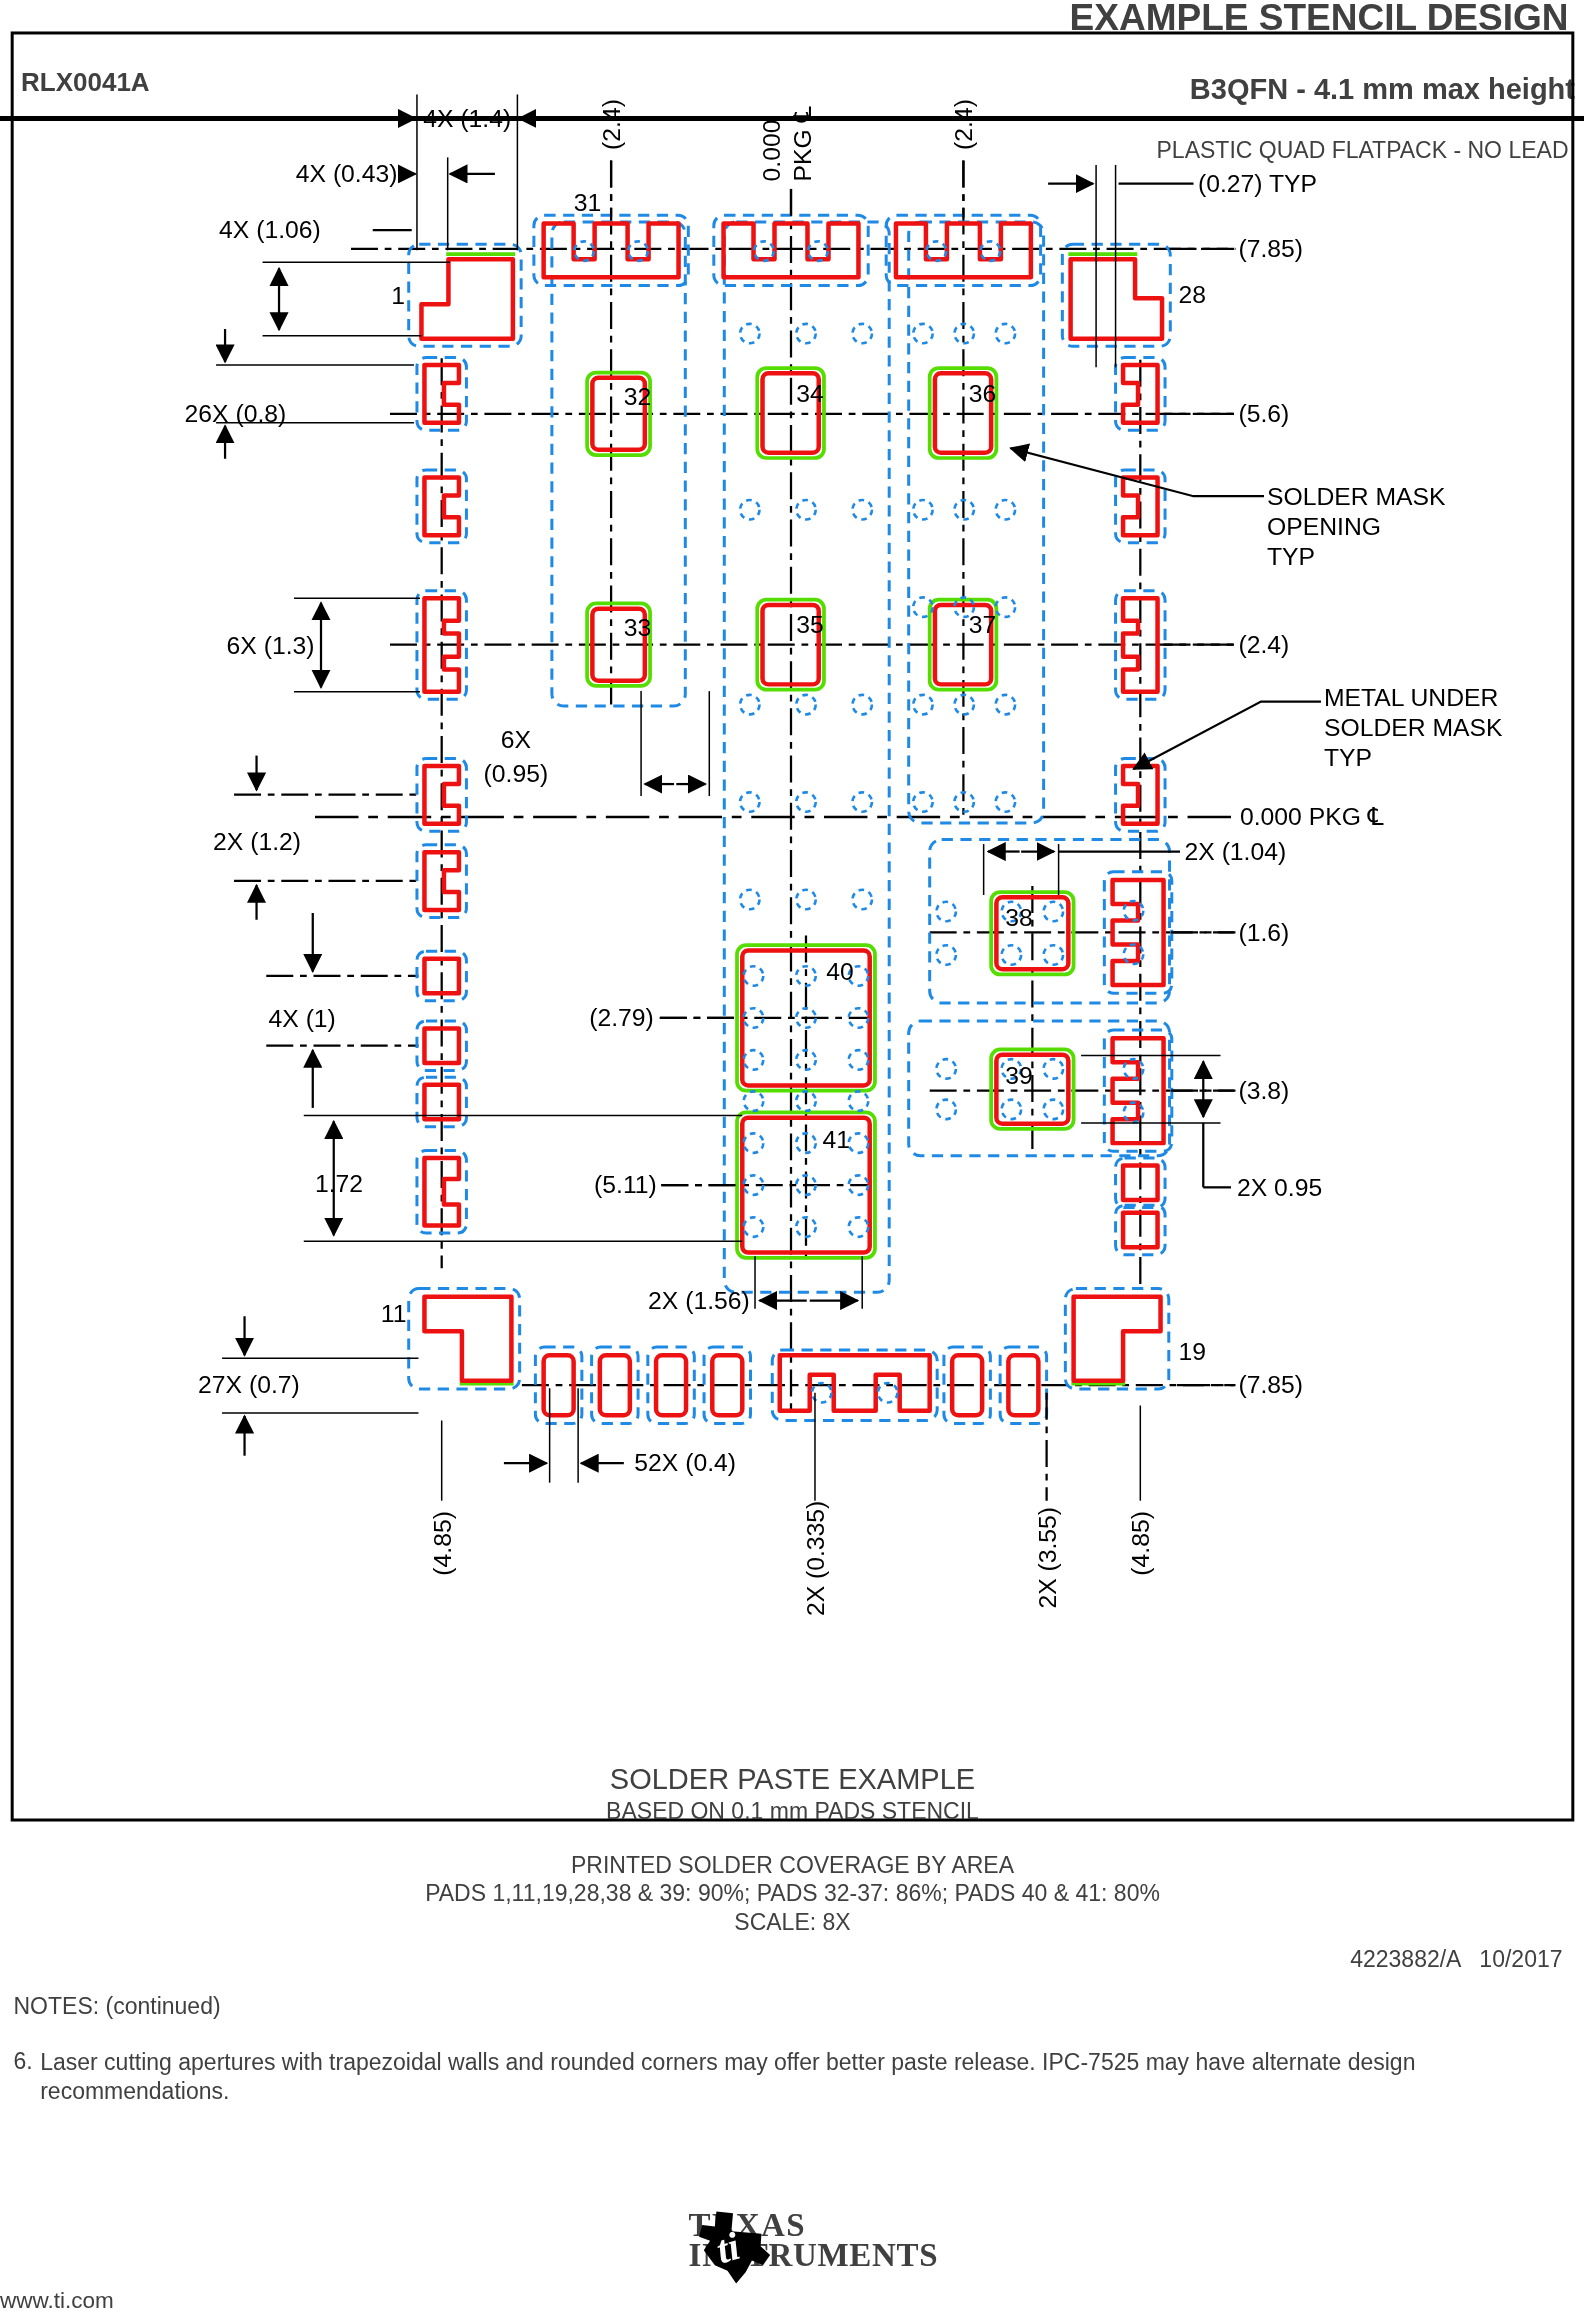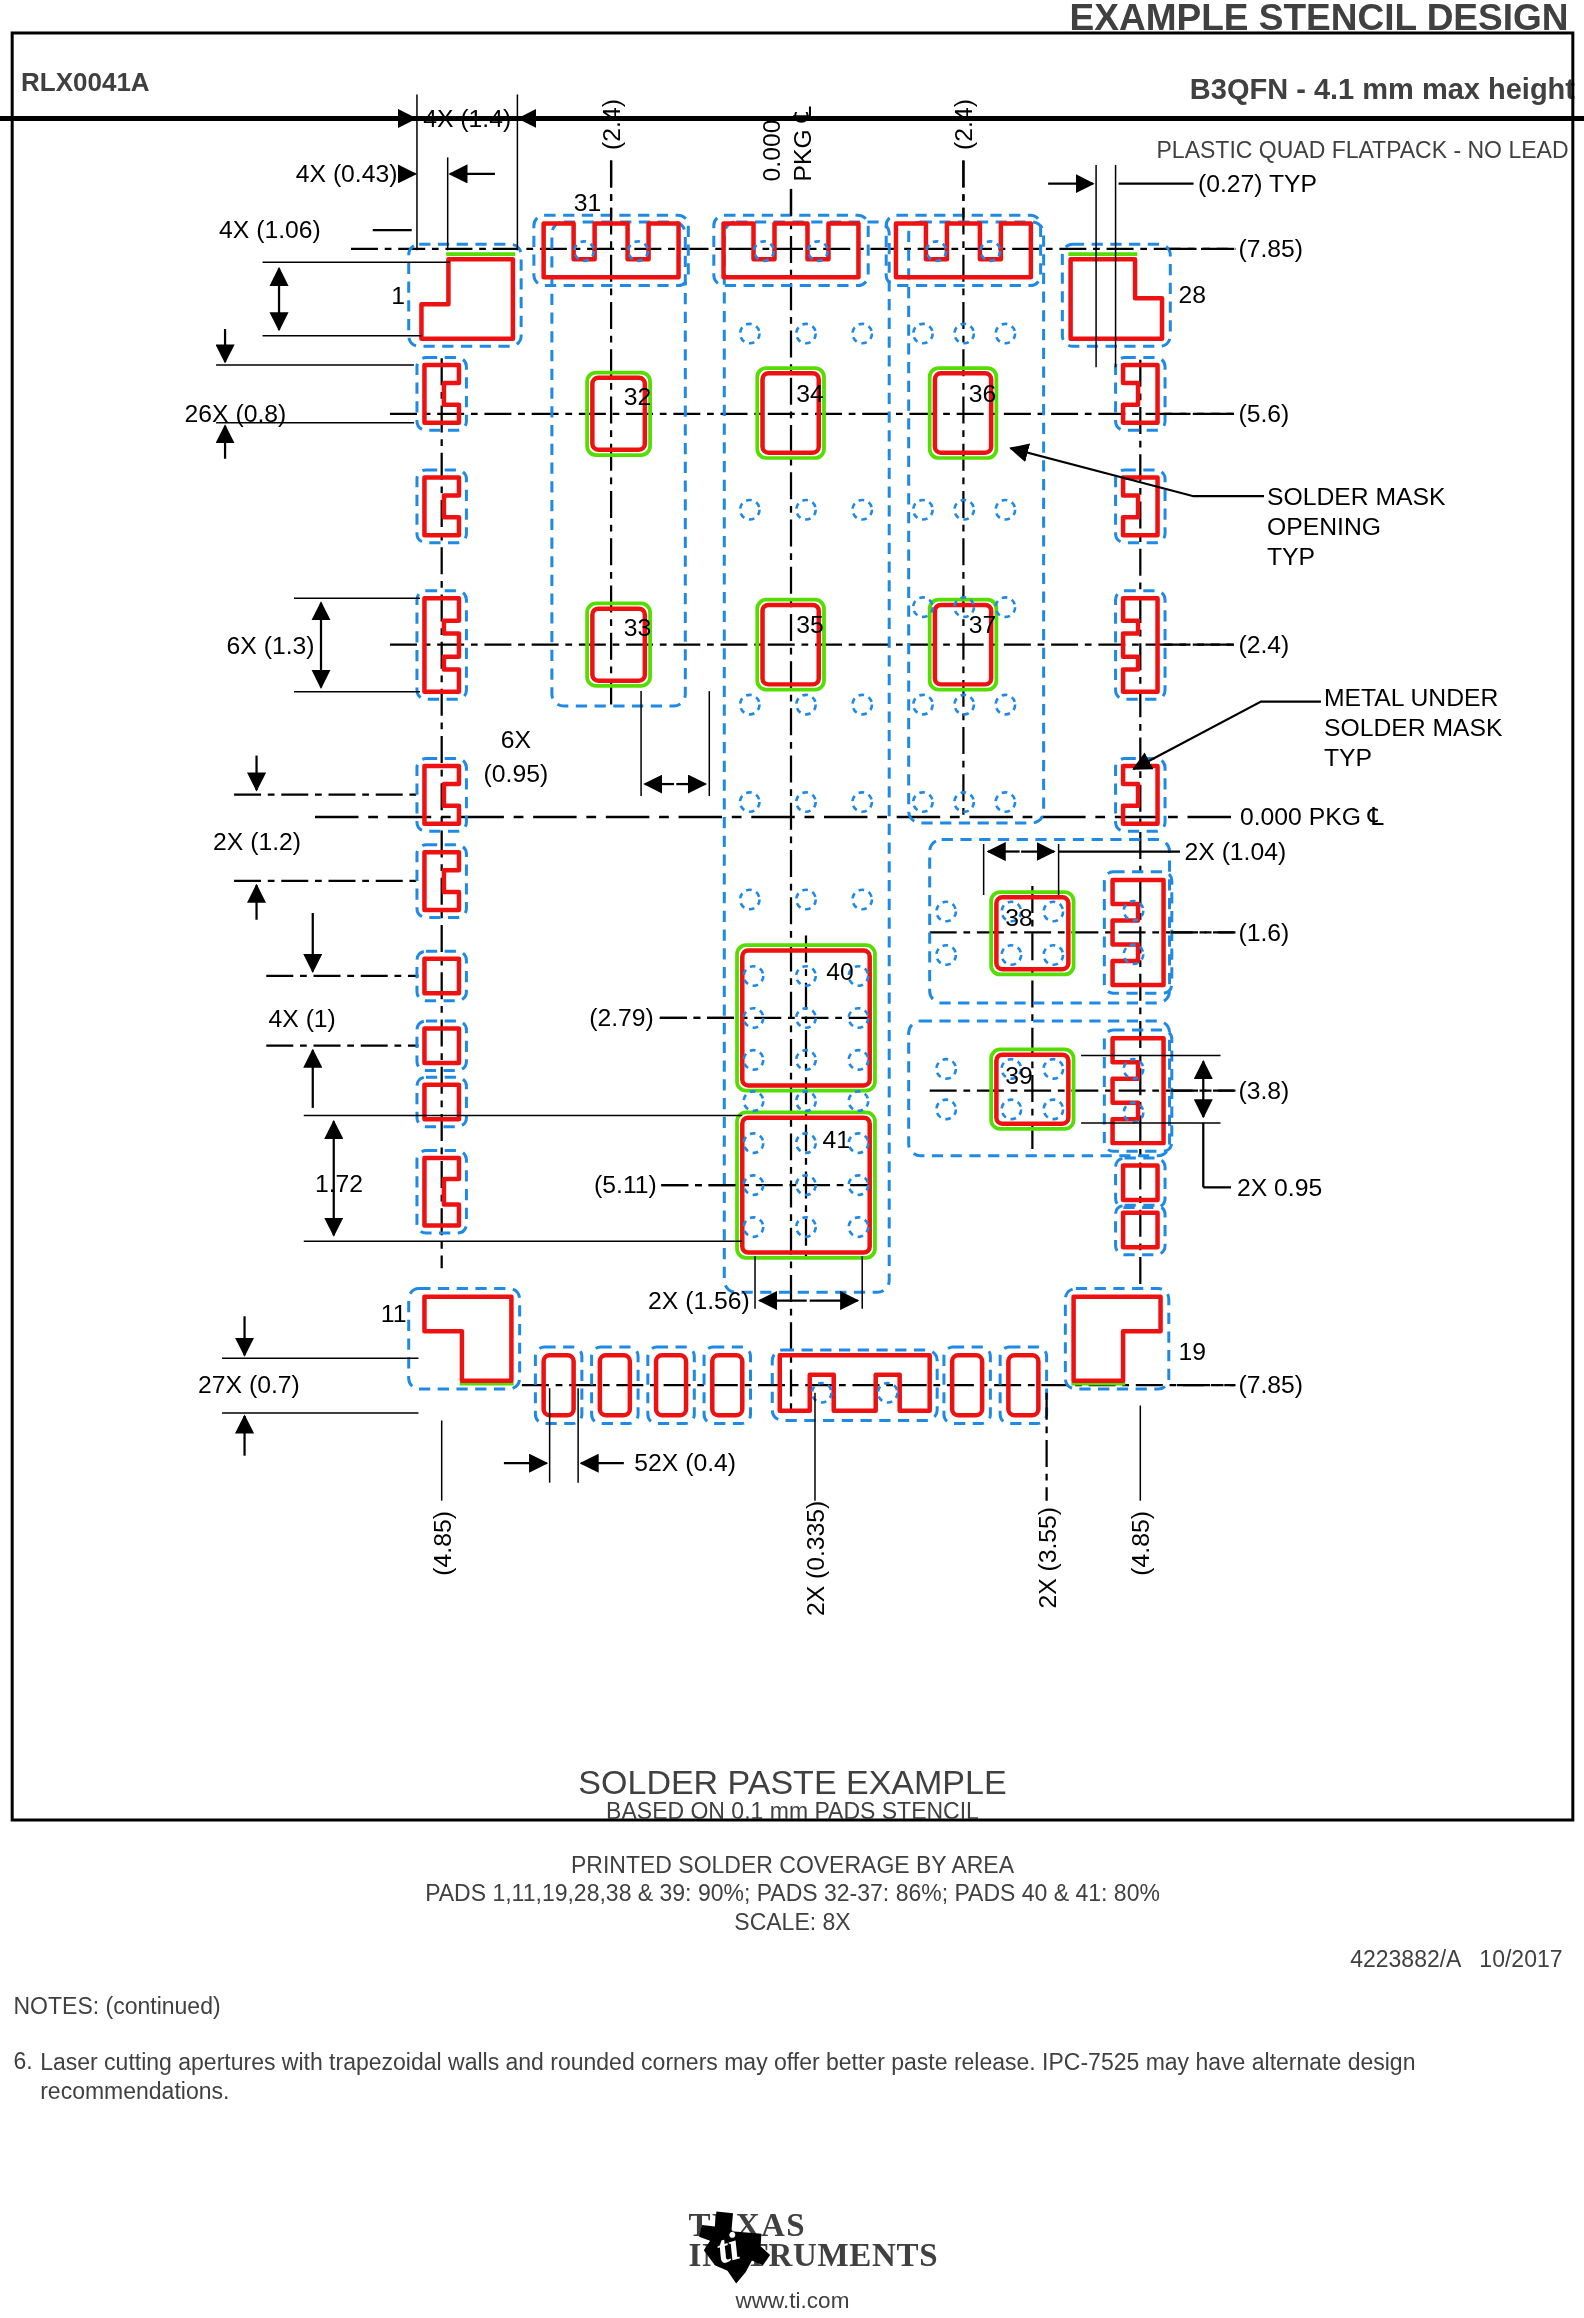--- a/index.html
+++ b/index.html
@@ -5,36 +5,36 @@
   html,body{margin:0;padding:0;background:#fff;}
   .page{position:relative;width:1585px;height:2319px;background:#fff;overflow:hidden;
         font-family:"Liberation Sans","DejaVu Sans",sans-serif;color:#404040;}
   .doc-title{position:absolute;right:16.5px;top:-3px;font-size:37px;font-weight:bold;letter-spacing:0;}
   .part-no{position:absolute;left:21px;top:67px;font-size:26px;font-weight:bold;}
   .pkg-line{position:absolute;right:10px;top:73px;font-size:29px;font-weight:bold;}
   .hrule{position:absolute;left:0;top:116px;width:1585px;height:4.5px;background:#000;}
   .pkg-sub{position:absolute;right:16.5px;top:137px;font-size:23px;}
   svg{position:absolute;left:0;top:0;}
   .cap{position:absolute;left:10.5px;width:1564px;text-align:center;}
-  .cap-title{top:1763px;font-size:34px;}
+  .cap-title{top:1763px;font-size:29px;}
   .cap-sub{top:1798px;font-size:23px;}
   .cap-head{top:1852px;font-size:23px;}
   .cap-detail{top:1880px;font-size:23px;}
   .cap-scale{top:1909px;font-size:23px;}
   .docnum{position:absolute;right:22.5px;top:1946px;font-size:23px;white-space:pre;}
   .notes-head{position:absolute;left:13.5px;top:1993px;font-size:23px;}
   .note-item{position:absolute;left:13.5px;top:2048px;width:1537px;font-size:23px;display:flex;}
   .note-num{flex:0 0 auto;margin-right:7.5px;}
   .note-text{max-width:1473px;line-height:1.28;}
   .footer{position:absolute;left:0;top:2210px;width:1585px;display:flex;justify-content:center;}
   .footer-inner{display:flex;align-items:flex-start;gap:10.5px;transform:translateX(21px);}
   .brand{font-family:"Liberation Serif","DejaVu Serif",serif;font-weight:bold;line-height:0.92;}
   .brand-l1{font-size:33px;letter-spacing:1.5px;}
   .brand-l2{font-size:33px;letter-spacing:0.7px;}
-  .ti-url{position:absolute;left:0;top:2288px;width:1585px;text-align:center;font-size:22.5px;}
+  .ti-url{position:absolute;left:0;top:2288px;width:1585px;font-size:22.5px;}
   
   .blk{stroke:#000;stroke-width:3;fill:none;}
   .thin{stroke:#000;stroke-width:2;fill:none;}
   .cl{stroke:#000;stroke-width:3;fill:none;stroke-dasharray:36 9 9 9;}
   .cl2{stroke:#000;stroke-width:3.5;fill:none;stroke-dasharray:58 13 13 13;}
   .red{stroke:var(--paste,#f00);stroke-width:6;fill:none;stroke-linejoin:round;}
   .grn{stroke:var(--mask,#55dd00);stroke-width:5;fill:none;stroke-linejoin:round;}
   .blu{stroke:var(--metal,#1f8ae6);stroke-width:4;fill:none;stroke-dasharray:15 10;}
   .via{stroke:var(--metal,#1f8ae6);stroke-width:3.5;fill:none;stroke-dasharray:7.5 6.5;}
   .txt{font-size:33px;fill:#000;}

